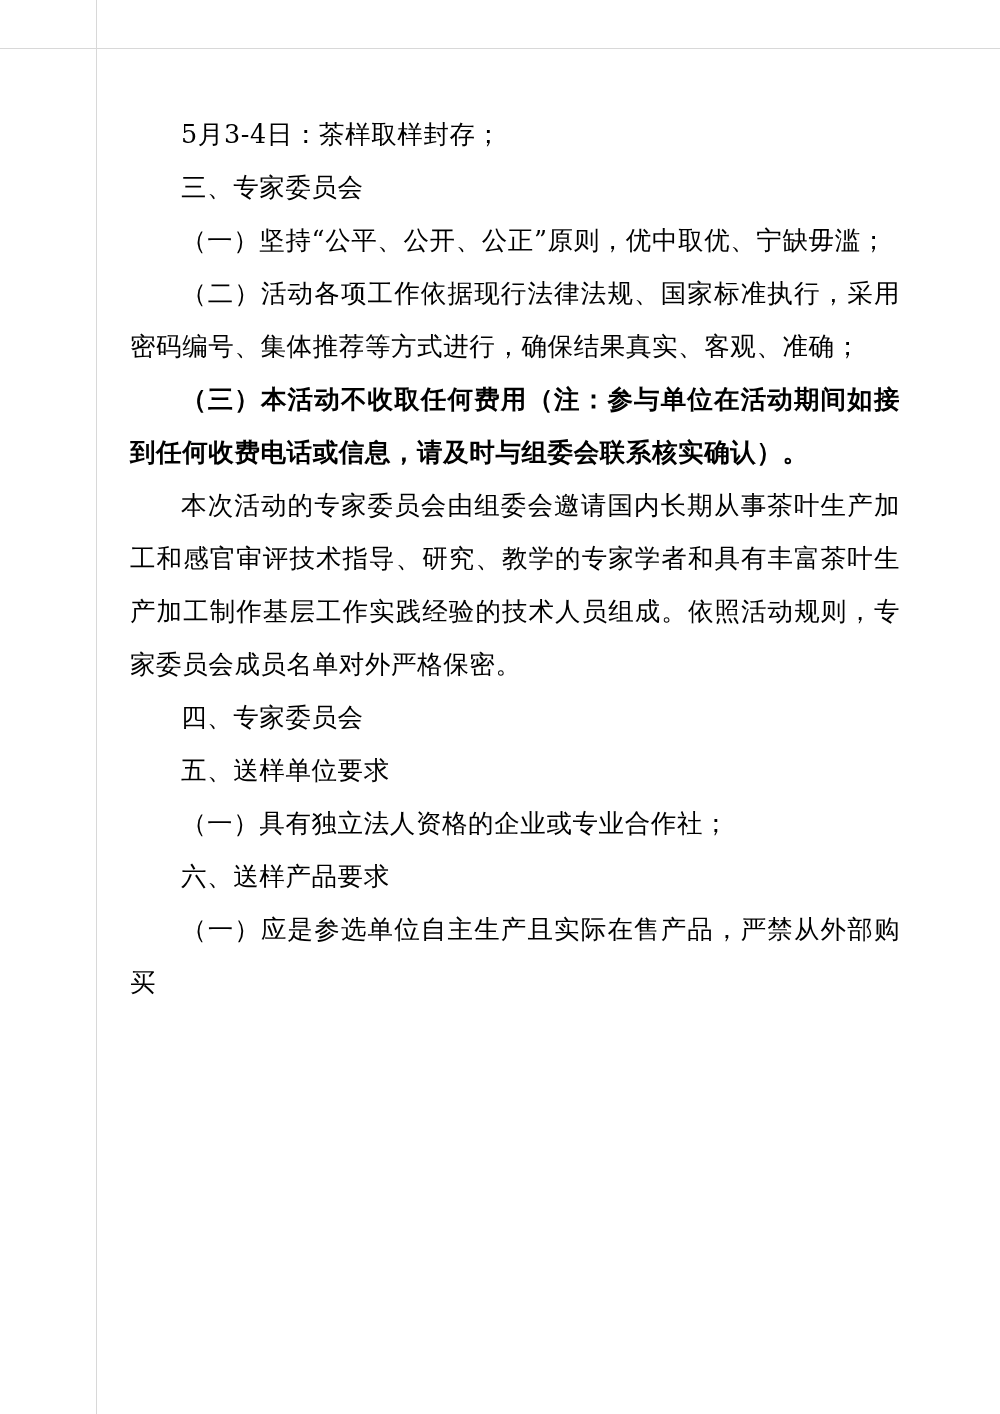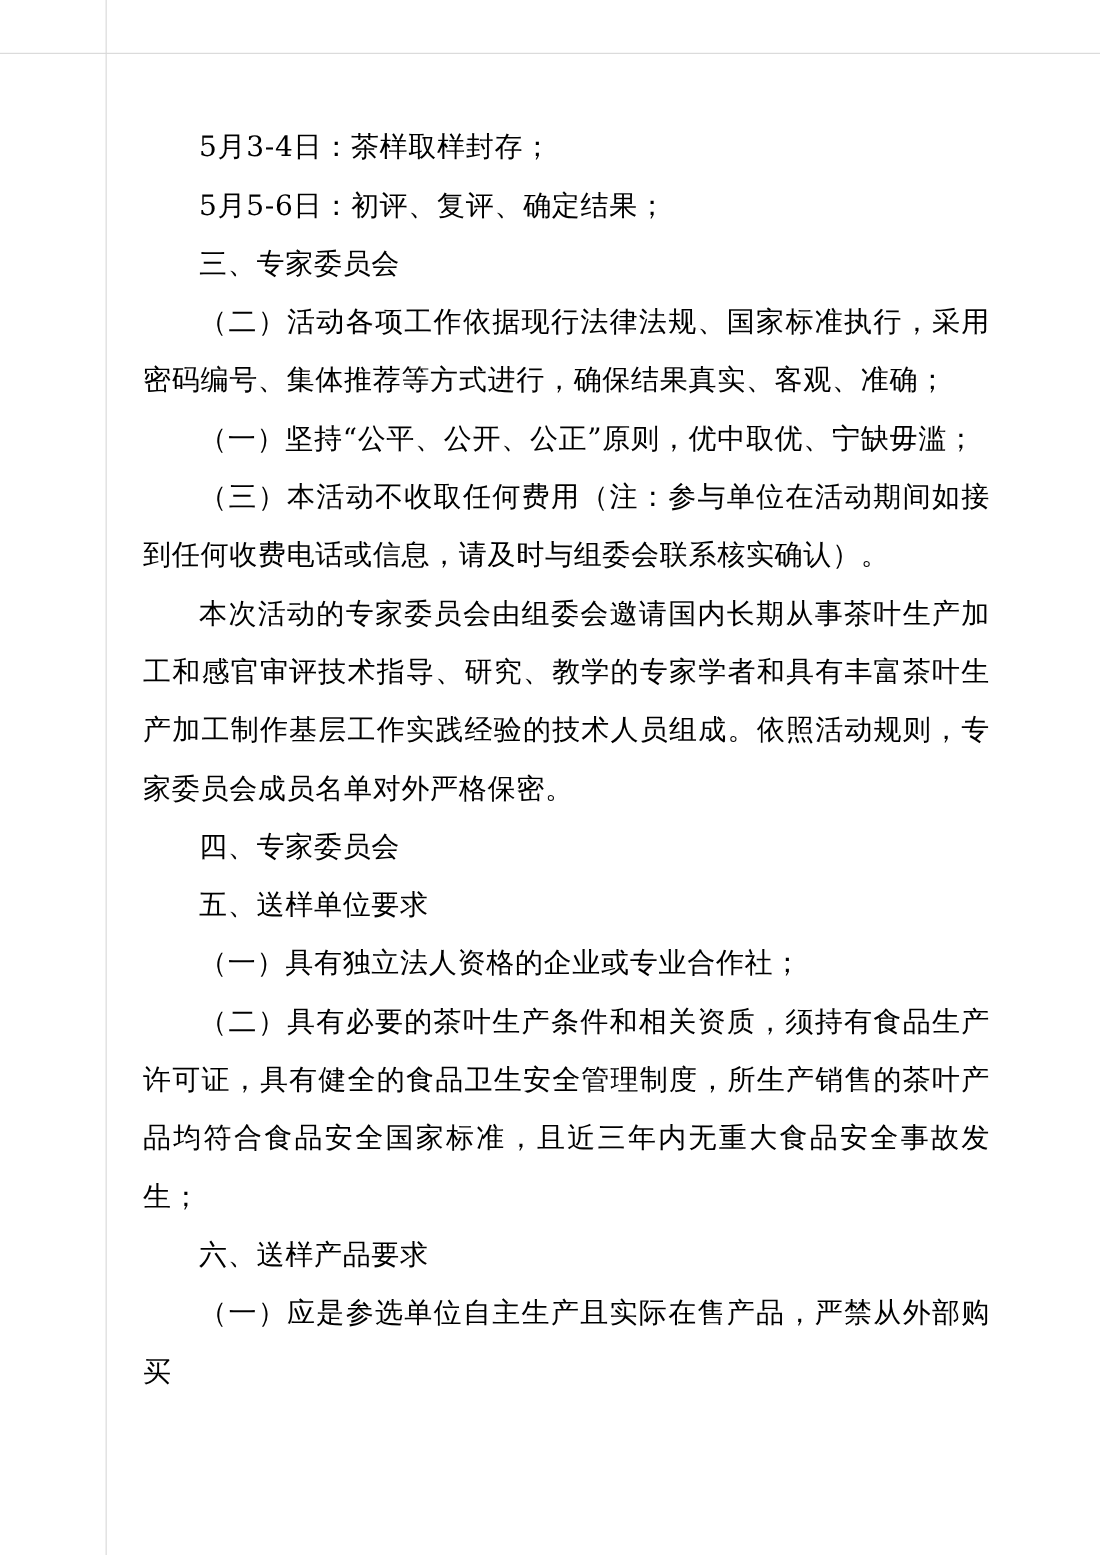--- a/index.html
+++ b/index.html
@@ -52,38 +52,36 @@
     text-align: justify;
     text-justify: inter-ideograph;
     margin: 0 0 0 0;
     white-space: pre-wrap;
     word-break: break-all;
   }
   .indent {
     text-indent: 51px;
   }
   .bold {
-    font-weight: normal;
+    font-weight: bold;
   }
 </style>
 </head>
 <body>
 
 <div id="page">
   <div class="rule-left"></div>
   <div class="rule-top"></div>
 
   <div id="doc-body">
     <p class="para indent">5月3-4日：茶样取样封存；</p>
-    <p class="para indent">5月5-6日：初评、复评、确定结果；</p>
     <p class="para indent">三、专家委员会</p>
+    <p class="para indent">（一）坚持“公平、公开、公正”原则，优中取优、宁缺毋滥；</p>
     <p class="para indent">（二）活动各项工作依据现行法律法规、国家标准执行，采用密码编号、集体推荐等方式进行，确保结果真实、客观、准确；</p>
-    <p class="para indent">（一）坚持“公平、公开、公正”原则，优中取优、宁缺毋滥；</p>
     <p class="para indent bold">（三）本活动不收取任何费用（注：参与单位在活动期间如接到任何收费电话或信息，请及时与组委会联系核实确认）。</p>
     <p class="para indent">本次活动的专家委员会由组委会邀请国内长期从事茶叶生产加工和感官审评技术指导、研究、教学的专家学者和具有丰富茶叶生产加工制作基层工作实践经验的技术人员组成。依照活动规则，专家委员会成员名单对外严格保密。</p>
     <p class="para indent">四、专家委员会</p>
     <p class="para indent">五、送样单位要求</p>
     <p class="para indent">（一）具有独立法人资格的企业或专业合作社；</p>
-    <p class="para indent">（二）具有必要的茶叶生产条件和相关资质，须持有食品生产许可证，具有健全的食品卫生安全管理制度，所生产销售的茶叶产品均符合食品安全国家标准，且近三年内无重大食品安全事故发生；</p>
     <p class="para indent">六、送样产品要求</p>
     <p class="para indent">（一）应是参选单位自主生产且实际在售产品，严禁从外部购买</p>
   </div>
 </div>
 
 </body></html>

